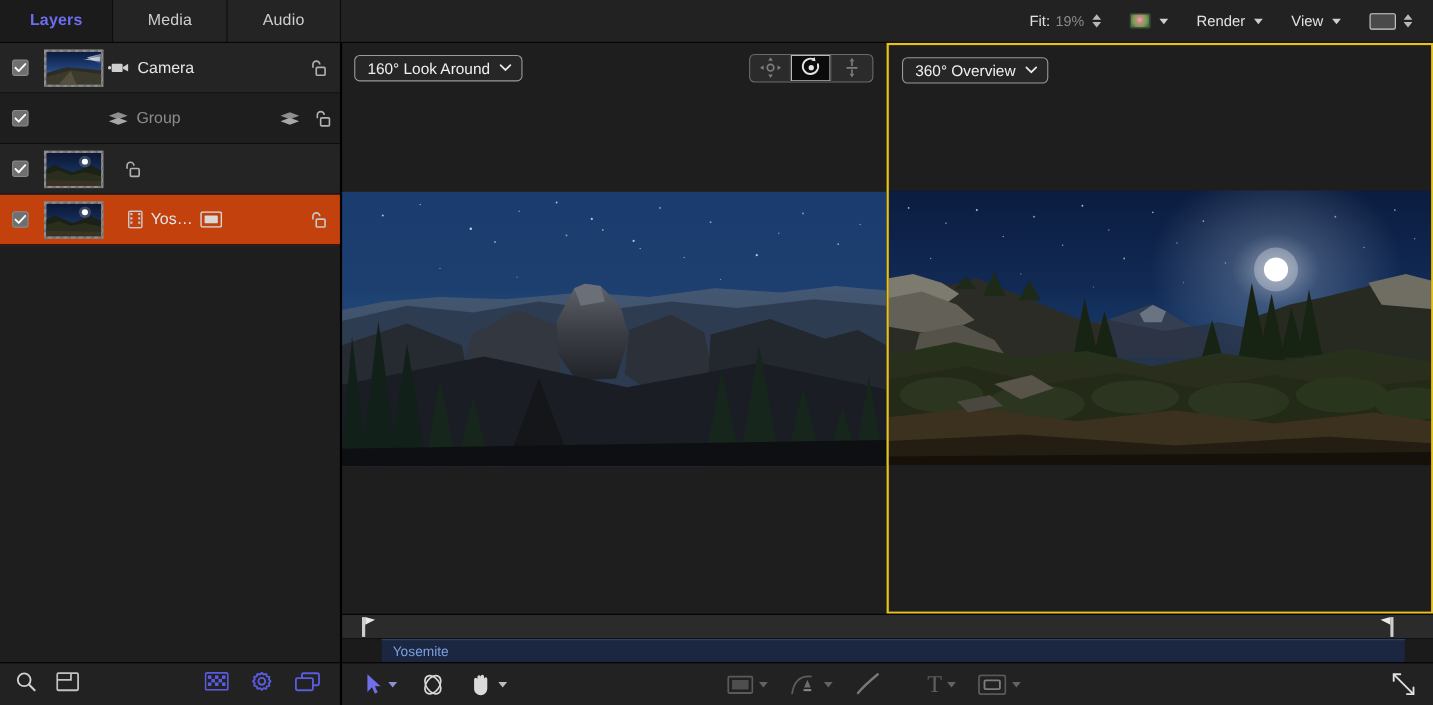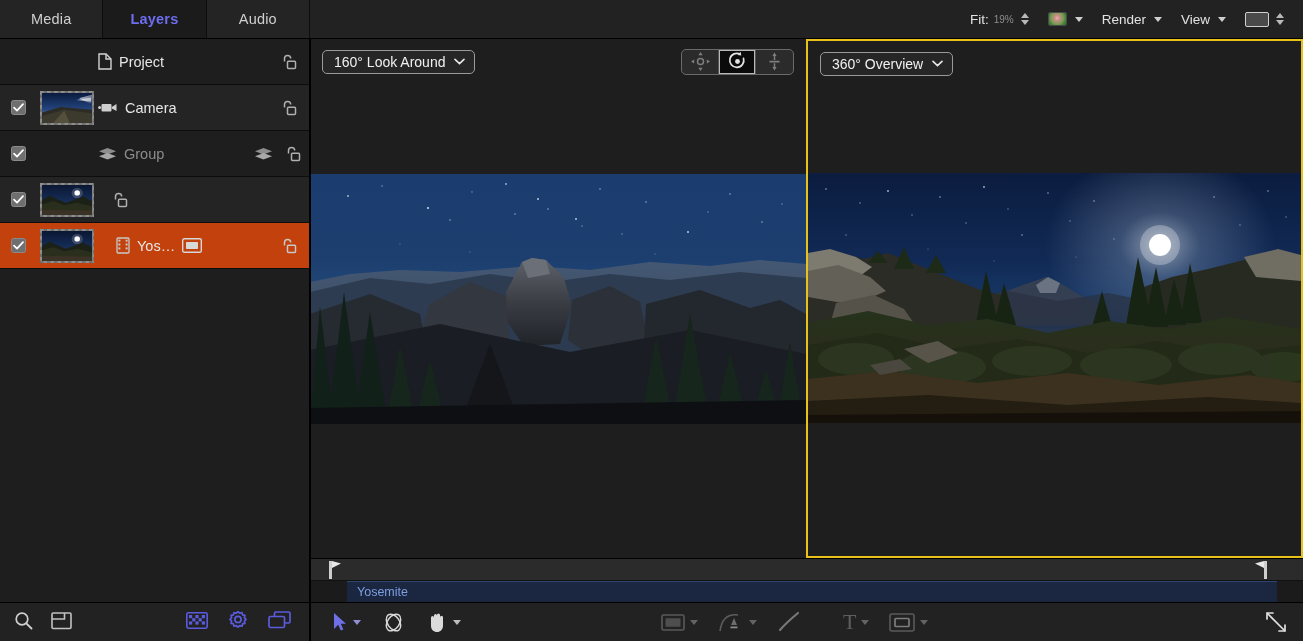--- a/index.html
+++ b/index.html
@@ -25,25 +25,25 @@
     border-right: 1px solid #0c0c0c;
     cursor: default;
   }
   .tab.active { background: #1b1b1b; color: #6d6df0; font-weight: 600; }
 
   
   .toptoolbar {
     position: absolute; left: 310px; top: 0; width: 993px; height: 39px;
     background: #222222; border-bottom: 1px solid #000;
     display: flex; align-items: center; justify-content: flex-end;
-    padding-right: 10px; gap: 1px;
+    padding-right: 10px; gap: 8px;
   }
   .tt-item { display: flex; align-items: center; height: 100%; padding: 0 9px; gap: 5px; cursor: default; }
   .tt-label { font-size: 13.5px; color: #e2e2e2; }
-  .tt-value { font-size: 10px; color: #8d8d8d; }
+  .tt-value { font-size: 13px; color: #8d8d8d; }
   .stepper { display: inline-flex; flex-direction: column; line-height: 0; gap: 2px; margin-left: 2px; }
   .stepper i { display:block; width:0; height:0; border-left:4px solid transparent; border-right:4px solid transparent; }
   .stepper i.up { border-bottom: 5px solid #b9b9b9; }
   .stepper i.dn { border-top: 5px solid #b9b9b9; }
   .chev { width: 0; height: 0; border-left: 4.5px solid transparent; border-right: 4.5px solid transparent;
           border-top: 5.5px solid #cfcfcf; margin-left: 3px; }
   .swatch-grad {
     width: 19px; height: 14px; border-radius: 2px;
     background: radial-gradient(circle at 48% 42%, #e8b2b0 0%, #c98c86 22%, #7a9b52 55%, #3f7f3a 78%, #2a6a30 100%);
     border: 1px solid #4a4a4a;
@@ -167,25 +167,25 @@
   .chev-sm.dark { border-top-color: #636363; }
   .tchar { font-family: "Liberation Serif", serif; font-size: 22px; color: #5e5e5e; line-height: 1; }
   .divv { position:absolute; left: 310px; top: 39px; width: 1px; height: 602px; background: #000; }
 </style>
 </head>
 <body>
 
 <div id="app">
 
   <div class="tabbar">
+    <div class="tab active">
+        <span>Layers</span>
+      </div>
     <div class="tab">
         <span>Media</span>
-      </div>
-    <div class="tab active">
-        <span>Layers</span>
       </div>
     <div class="tab">
         <span>Audio</span>
       </div>
   </div>
 
   <div class="toptoolbar">
 
     <div class="tt-item">
       <span class="tt-label">Fit:</span>
@@ -215,39 +215,20 @@
       <span class="swatch-gray"></span>
       <span class="stepper">
           <i class="up"></i>
           <i class="dn"></i>
         </span>
     </div>
   </div>
 
   <div class="layers-panel">
 
-    <div class="layer-row r-project">
-      <div class="cb-cell"></div>
-      <div class="thumb-cell"></div>
-      <div class="name-cell">
-        <div class="name-inner">
-          <svg width="14" height="17" viewBox="0 0 14 17">
-            <path d="M1 1 h7 l5 5 v10 h-12 z" fill="none" stroke="#d3d3d3" stroke-width="1.4"></path>
-            <path d="M8 1 v5 h5" fill="none" stroke="#d3d3d3" stroke-width="1.4"></path>
-          </svg>
-          <span class="lbl">Project</span>
-        </div>
-      </div>
-      <div class="lock-cell">
-        <svg width="17" height="16" viewBox="0 0 17 16">
-          <path d="M4.5 7.5 V4.6 a3.1 3.1 0 0 1 6.2 0" fill="none" stroke="#b0b0b0" stroke-width="1.5"></path>
-          <rect x="7.5" y="7.2" width="8" height="7.2" rx="1" fill="none" stroke="#b0b0b0" stroke-width="1.5"></rect>
-        </svg>
-      </div>
-    </div>
 
     <div class="layer-row r-camera">
       <div class="cb-cell">
         <div class="checkbox">
           <svg width="11" height="9" viewBox="0 0 11 9">
               <path d="M1 4.6 L4 7.6 L10 1.2" fill="none" stroke="#fff" stroke-width="1.7" stroke-linecap="round" stroke-linejoin="round"></path>
             </svg>
         </div>
       </div>
       <div class="thumb-cell">

